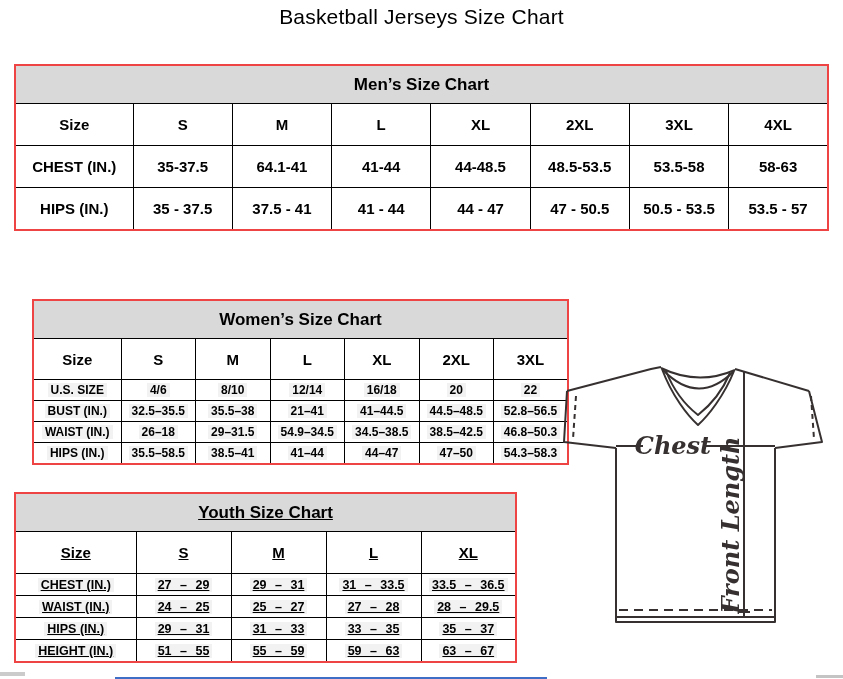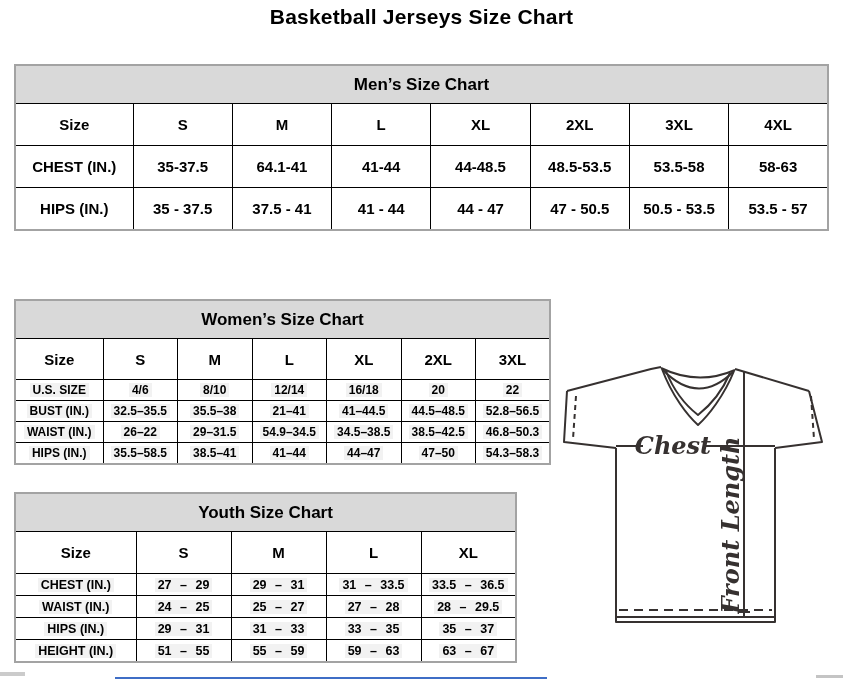--- a/index.html
+++ b/index.html
@@ -2,36 +2,36 @@
 <html><head>
 <meta charset="utf-8">
 <style>
   html,body{margin:0;padding:0;}
   body{
     width:843px;height:679px;position:relative;background:#ffffff;
     font-family:"Liberation Sans",sans-serif;color:#000;overflow:hidden;
   }
   .page-title{
     position:absolute;top:5px;left:0;width:100%;text-align:center;
-    font-size:21px;font-weight:bold;letter-spacing:.2px;
+    font-size:21px;font-weight:normal;letter-spacing:.2px;
   }
-  table{border-collapse:collapse;position:absolute;table-layout:fixed;border:2px solid #a3a3a3;}
+  table{border-collapse:collapse;position:absolute;table-layout:fixed;border:2px solid #ef4444;}
   th,td{border:1px solid #000;text-align:center;font-weight:bold;padding:0;overflow:hidden;}
   .sec-hdr td{background:#d9d9d9;font-size:17px;height:37px;}
   .hl{background:#f2f2f2;padding:0 3px;white-space:nowrap;margin-top:29px;}
 
   #men-table{left:14px;top:64px;width:815px;}
   #men-table .col-hdr td{height:41px;font-size:15px;}
   #men-table .data td{height:41px;font-size:15px;}
 
-  #women-table{left:14px;top:299px;width:537px;border-radius:14px;}
+  #women-table{left:32px;top:299px;width:537px;border-radius:14px;}
   #women-table .col-hdr td{height:40px;font-size:15px;}
   #women-table .data td{height:20px;font-size:12px;}
 
-  #youth-table{left:14px;top:492px;width:503px;}
+  #youth-table{left:14px;top:492px;width:503px;text-decoration:underline;}
   #youth-table .col-hdr td{height:41px;font-size:15px;}
   #youth-table .data td{height:21px;font-size:12.5px;}
   #youth-table .data .val{word-spacing:5px;text-align:right;}
 
   #jersey{position:absolute;left:562px;top:362px;width:268px;height:266px;}
 
   .frag{position:absolute;}
   #frag-bottom-left{left:0;top:672px;width:25px;height:4px;background:#cbcbcb;}
   #frag-bottom-right{left:816px;top:675px;width:27px;height:3px;background:#c4c4c4;}
   #bottom-blue-bar{left:115px;top:677px;width:432px;height:2px;background:#3f6ec6;}
@@ -114,21 +114,21 @@
     <td><span class="hl">BUST (IN.)</span></td>
     <td><span class="hl">32.5–35.5</span></td>
     <td><span class="hl">35.5–38</span></td>
     <td><span class="hl">21–41</span></td>
     <td><span class="hl">41–44.5</span></td>
     <td><span class="hl">44.5–48.5</span></td>
     <td><span class="hl">52.8–56.5</span></td>
   </tr>
   <tr class="data">
     <td><span class="hl">WAIST (IN.)</span></td>
-    <td><span class="hl">26–22</span></td>
+    <td><span class="hl">26–18</span></td>
     <td><span class="hl">29–31.5</span></td>
     <td><span class="hl">54.9–34.5</span></td>
     <td><span class="hl">34.5–38.5</span></td>
     <td><span class="hl">38.5–42.5</span></td>
     <td><span class="hl">46.8–50.3</span></td>
   </tr>
   <tr class="data">
     <td><span class="hl">HIPS (IN.)</span></td>
     <td><span class="hl">35.5–58.5</span></td>
     <td><span class="hl">38.5–41</span></td>

